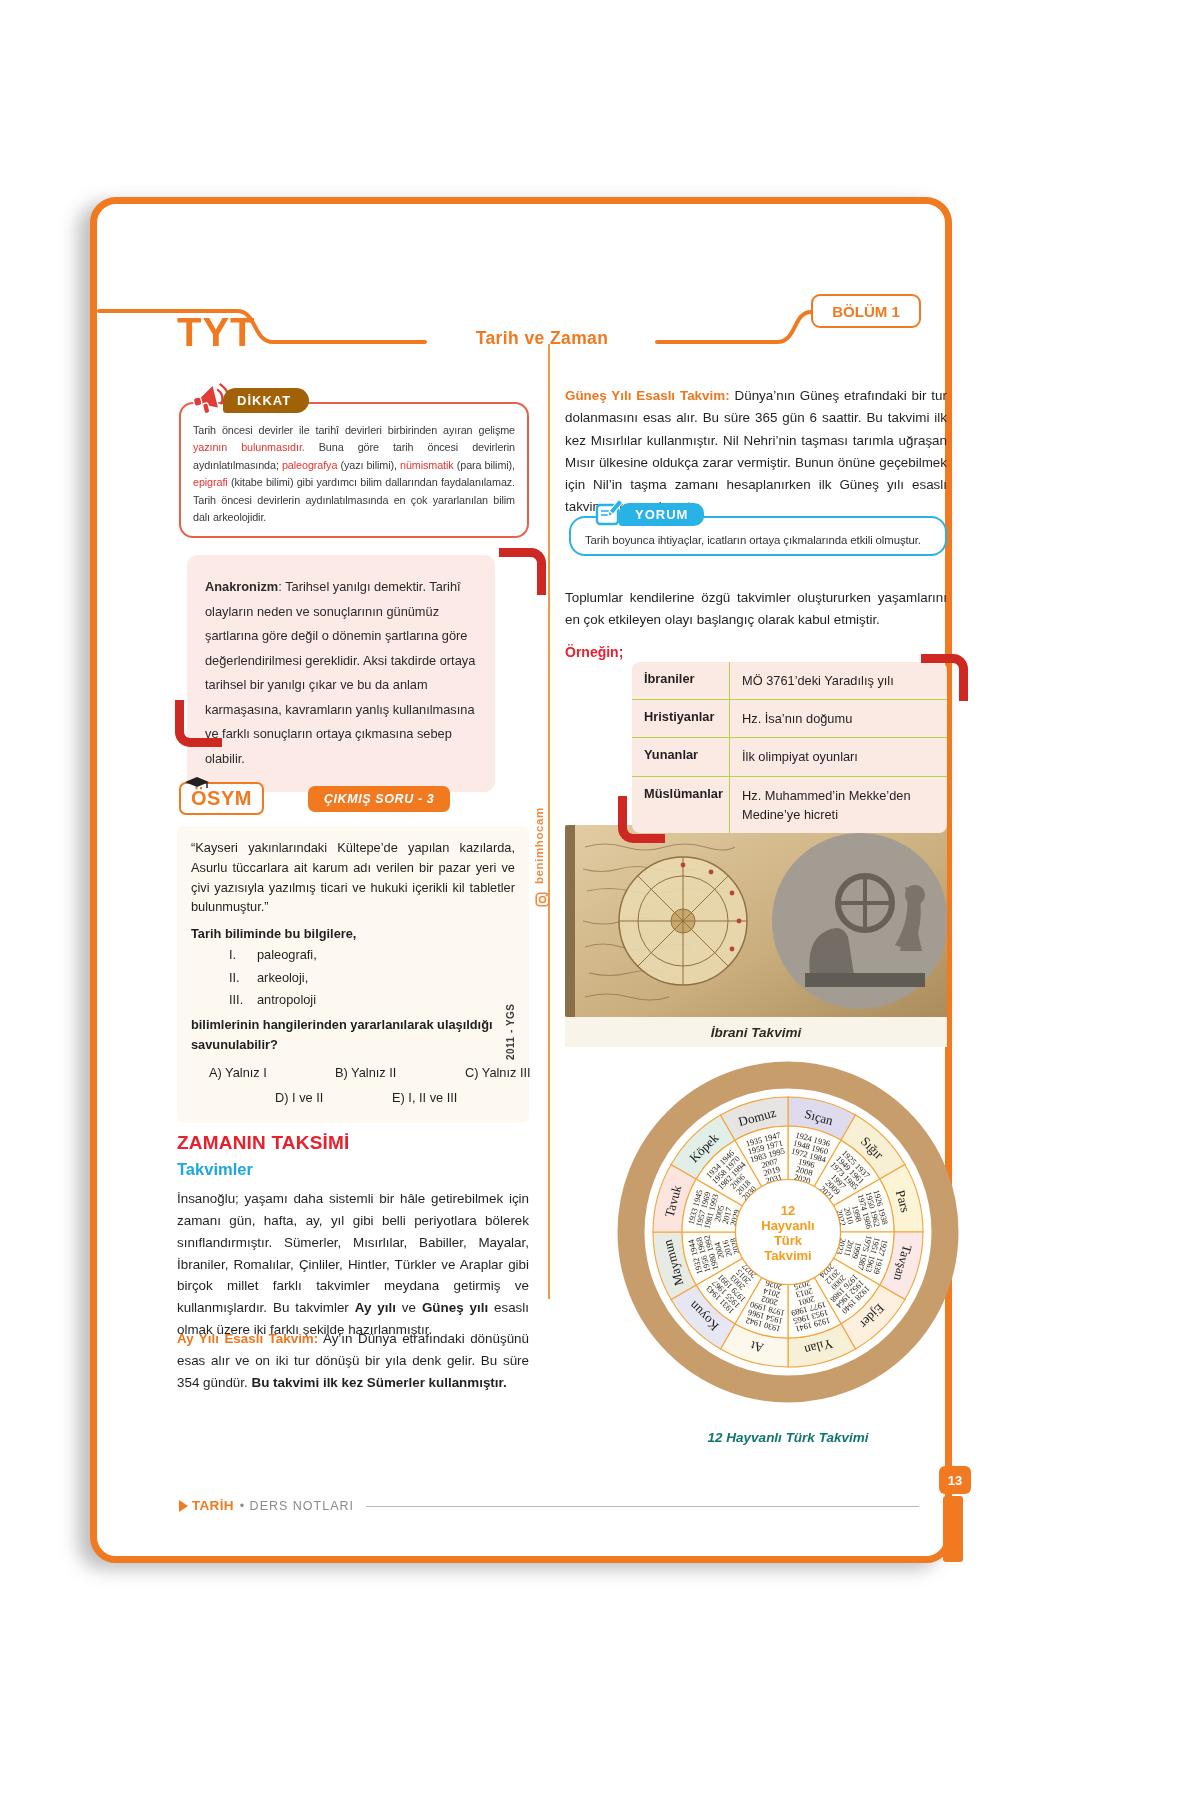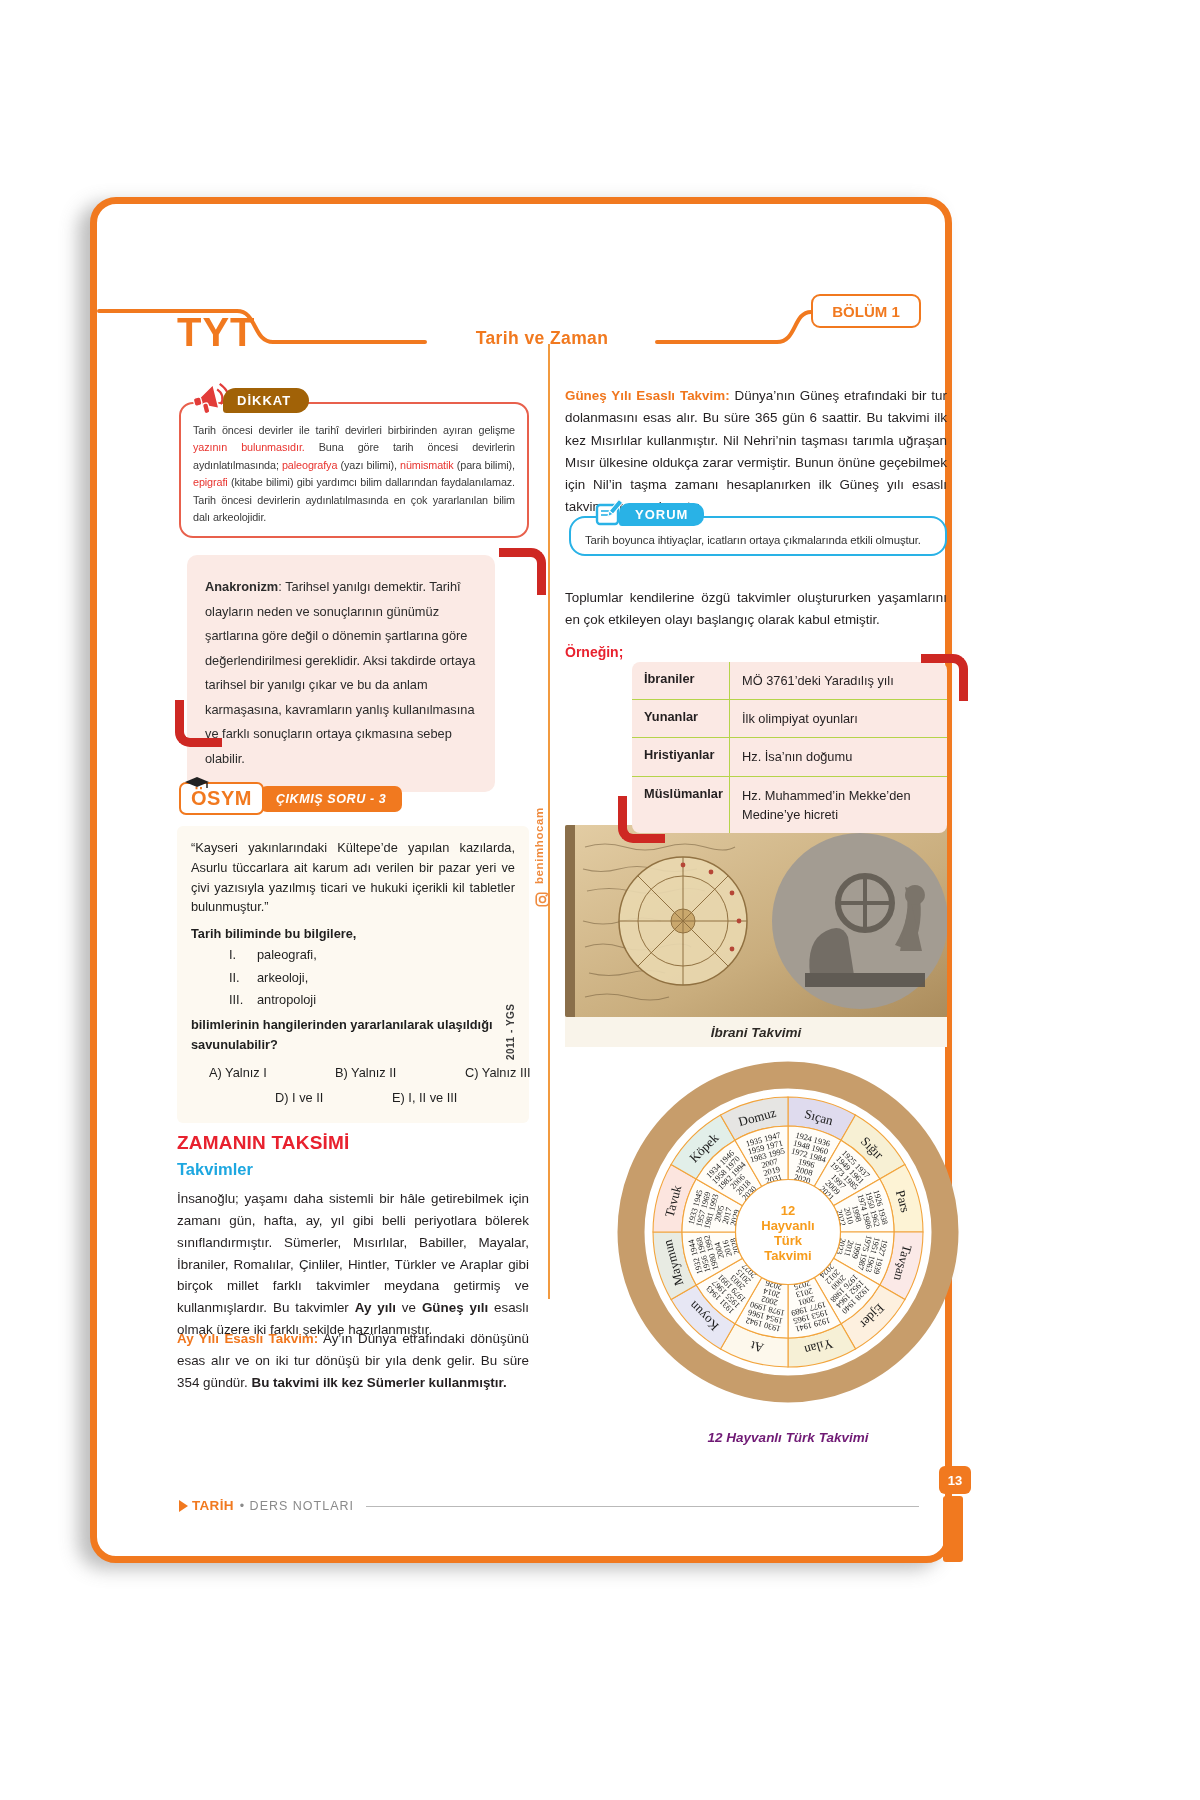--- a/index.html
+++ b/index.html
@@ -27,21 +27,21 @@
   .rt-ob{color:#f0761d;font-weight:bold;}
 
   
   .ana-box{left:90px;top:351px;width:308px;box-sizing:border-box;background:#fbeae5;border-radius:10px;
            padding:20px 18px;font-size:12.8px;line-height:1.92;text-align:left;color:#2b2b2b;}
   .brk{position:absolute;width:38px;height:38px;z-index:4;}
   .brk-tr{border-top:9px solid #ce2823;border-right:9px solid #ce2823;border-top-right-radius:15px;}
   .brk-bl{border-bottom:9px solid #ce2823;border-left:9px solid #ce2823;border-bottom-left-radius:15px;}
 
   
-  .osym-row{left:82px;top:578px;display:flex;align-items:center;z-index:2;}
+  .osym-row{left:82px;top:578px;display:flex;align-items:center;z-index:2;gap:48px;}
   .osym-logo{position:relative;background:#fff;border:2px solid #f1791f;border-radius:7px;
              padding:3px 10px;font-size:20px;font-weight:900;color:#f1791f;letter-spacing:.5px;}
   .osym-cap{position:absolute;left:2px;top:-9px;}
   .osym-tag{background:#f1791f;color:#fff;font-weight:900;font-style:italic;font-size:12.5px;letter-spacing:.6px;
             padding:6px 16px;border-radius:7px;margin-left:-4px;}
   .q-block{left:80px;top:622px;width:352px;box-sizing:border-box;background:#fdf9f1;border-radius:6px;
            padding:12px 14px 10px 14px;font-size:12.8px;line-height:1.55;color:#1f1f1f;}
   .q-quote{text-align:justify;}
   .q-lead{font-weight:bold;margin-top:7px;}
   .q-item{margin-left:38px;line-height:1.75;}
@@ -80,21 +80,21 @@
   .takvim-table{left:535px;top:458px;width:315px;background:#fbe9e4;border-radius:8px;overflow:hidden;z-index:2;}
   .t-row{display:flex;border-bottom:1.5px solid #b5d44a;justify-content:center;}
   .t-row:last-child{border-bottom:none;}
   .t-label{width:98px;box-sizing:border-box;padding:9px 4px 9px 12px;font-weight:bold;font-size:12.8px;
            border-right:1.5px solid #b5d44a;}
   .t-value{flex:1;padding:9px 10px 9px 12px;font-size:12.8px;line-height:1.5;}
   .photo{left:468px;top:621px;width:382px;height:192px;overflow:hidden;border-radius:2px;}
   .caption-strip{left:468px;top:813px;width:382px;height:30px;background:#f9f4ea;display:flex;align-items:center;justify-content:center;
                  font-size:13.5px;font-weight:bold;font-style:italic;color:#2e2a26;}
   .wheel-holder{left:519px;top:856px;width:344px;height:344px;}
-  .wheel-caption{left:519px;top:1226px;width:344px;text-align:center;font-size:13.5px;font-weight:bold;font-style:italic;color:#701a75;}
+  .wheel-caption{left:519px;top:1226px;width:344px;text-align:center;font-size:13.5px;font-weight:bold;font-style:italic;color:#0f766e;}
 
   
   .footer{left:82px;top:1294px;width:740px;display:flex;align-items:center;}
   .f-tri{width:0;height:0;border-left:9px solid #f1791f;border-top:6px solid transparent;border-bottom:6px solid transparent;margin-right:4px;}
   .f-brand{color:#f1791f;font-weight:900;font-size:13.5px;letter-spacing:.3px;}
   .f-suffix{color:#8a8a8a;font-size:12.5px;margin-left:6px;letter-spacing:1px;}
   .f-line{flex:1;border-top:1.5px solid #b9b9b9;margin-left:12px;margin-top:2px;}
   .page-box{left:842px;top:1262px;width:32px;height:28px;background:#f1791f;border-radius:6px;z-index:3;
             display:flex;align-items:center;justify-content:center;color:#fff;font-weight:900;font-size:13px;}
   .page-tab{left:846px;top:1292px;width:20px;height:66px;background:#f1791f;border-radius:3px;z-index:2;}
@@ -197,26 +197,26 @@
     <div class="abs ornegin">Örneğin;</div>
 
     <div class="abs brk brk-tr" style="left:824px;top:450px;"></div>
     <div class="abs brk brk-bl" style="left:521px;top:592px;"></div>
     <div class="abs takvim-table" id="takvim-table">
         <div class="t-row">
           <div class="t-label">İbraniler</div>
           <div class="t-value">MÖ 3761’deki Yaradılış yılı</div>
         </div>
         <div class="t-row">
+          <div class="t-label">Hristiyanlar</div>
+          <div class="t-value">Hz. İsa’nın doğumu</div>
+        </div>
+        <div class="t-row">
           <div class="t-label">Yunanlar</div>
           <div class="t-value">İlk olimpiyat oyunları</div>
-        </div>
-        <div class="t-row">
-          <div class="t-label">Hristiyanlar</div>
-          <div class="t-value">Hz. İsa’nın doğumu</div>
         </div>
         <div class="t-row">
           <div class="t-label">Müslümanlar</div>
           <div class="t-value">Hz. Muhammed’in Mekke’den Medine’ye hicreti</div>
         </div>
       </div>
 
     <div class="abs photo">
       <svg width="382" height="192" viewBox="0 0 382 192">
         <defs>

